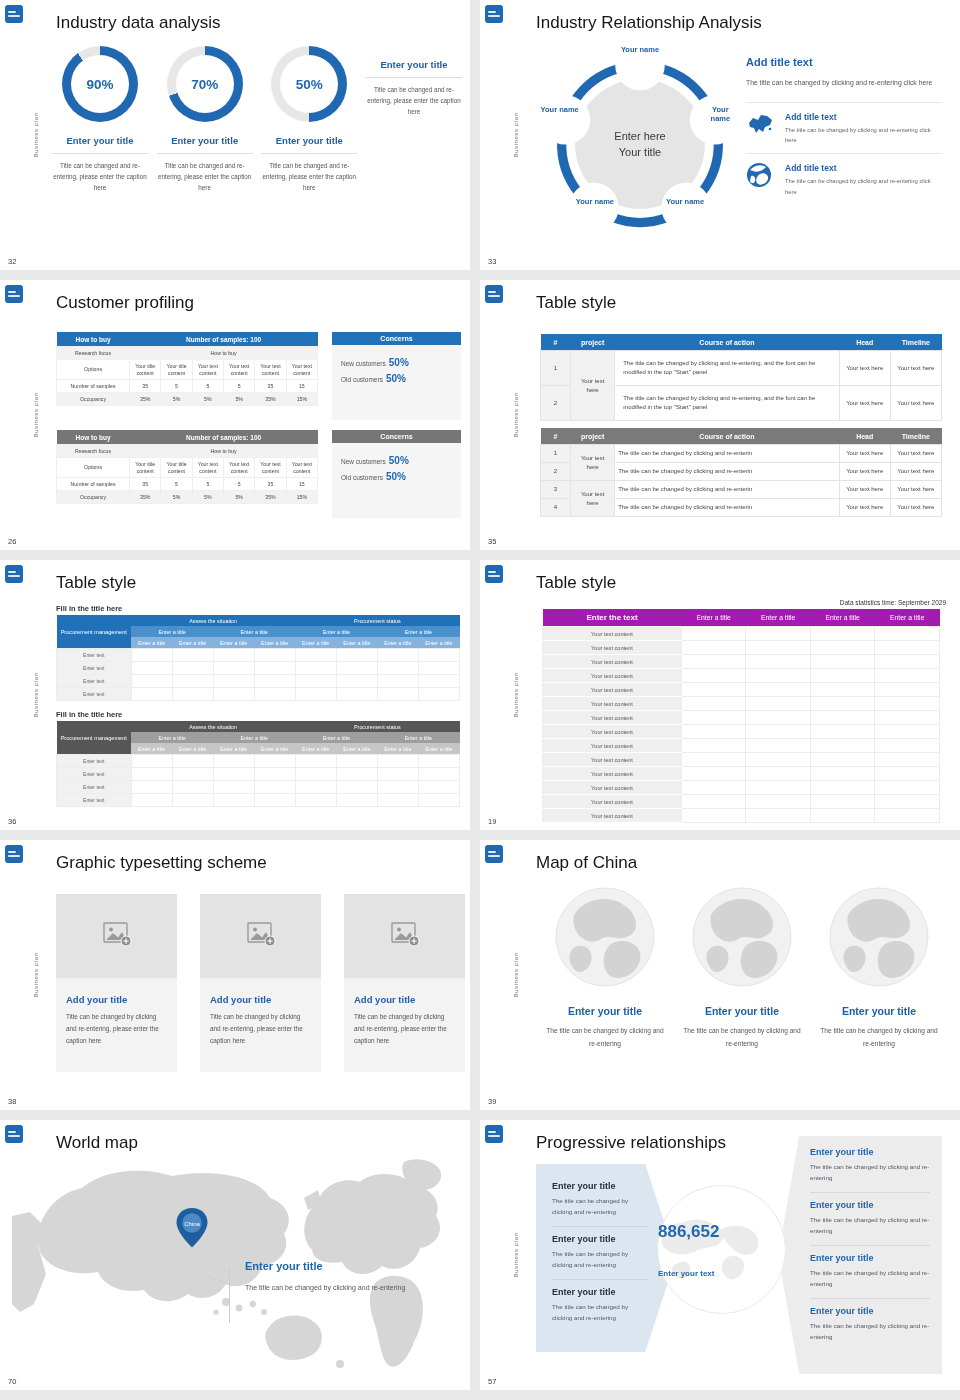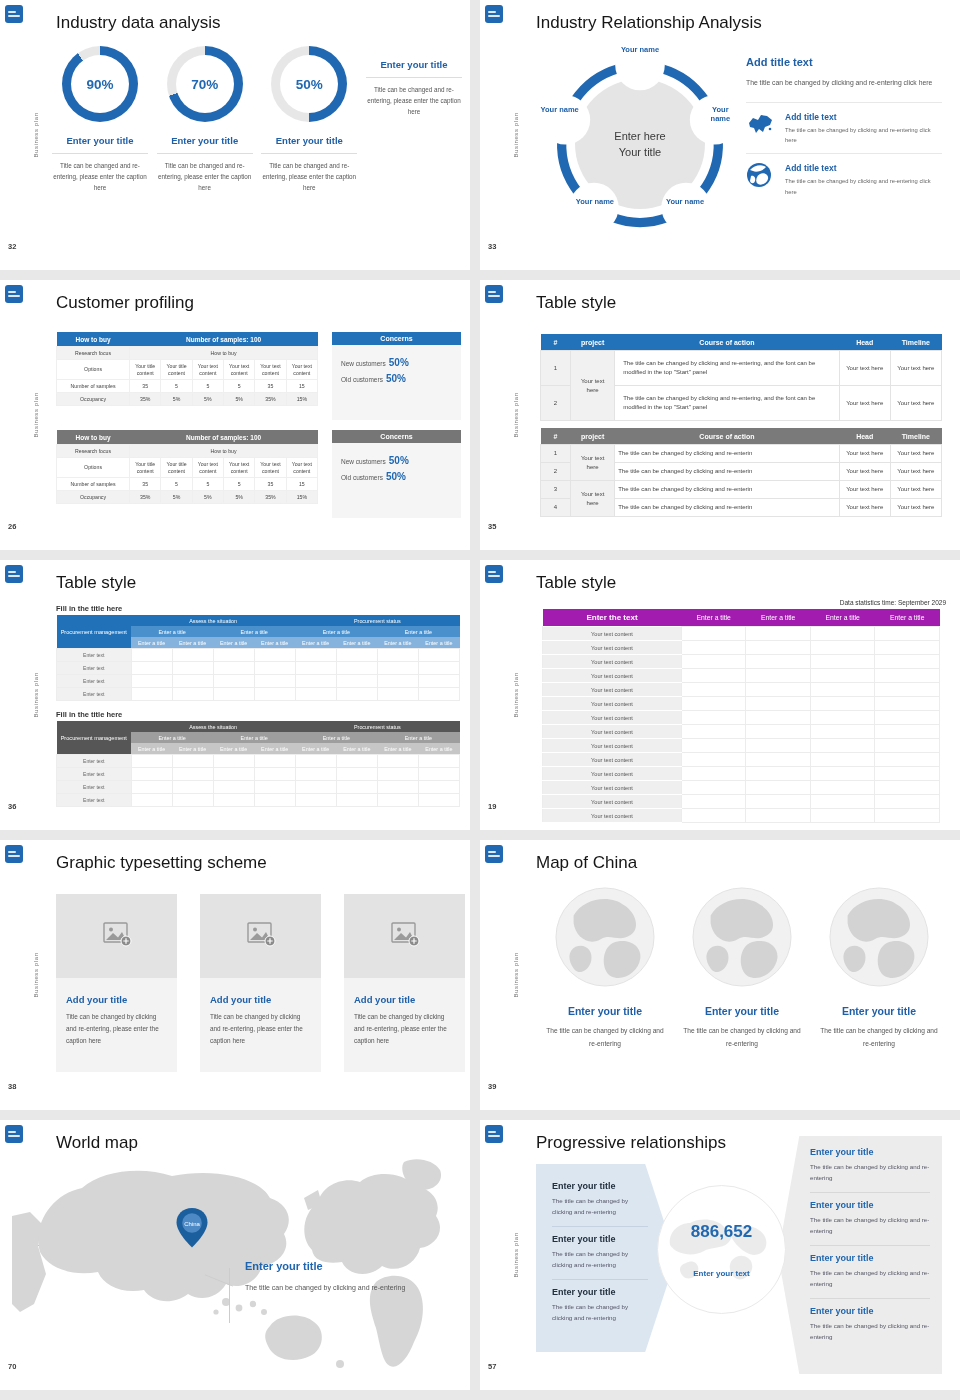--- a/index.html
+++ b/index.html
@@ -4,21 +4,21 @@
 <style>
   html,body{margin:0;padding:0;background:#e8e8e8;font-family:"Liberation Sans",sans-serif;}
   .grid{width:960px;display:grid;grid-template-columns:470px 480px;grid-auto-rows:270px;gap:10px;padding-bottom:10px;}
   .slide{background:#fff;position:relative;overflow:hidden;}
   
   .logo{position:absolute;top:5px;left:5px;width:18px;height:18px;background:#2068b1;border-radius:3px;display:flex;flex-direction:column;justify-content:center;gap:2px;padding:0 3px;box-sizing:border-box;}
   .logo i{display:block;height:2px;background:rgba(255,255,255,.85);border-radius:1px;}
   .logo i:first-child{width:70%;}
   .vtext{position:absolute;left:33px;top:50%;transform:translateY(-50%) rotate(180deg);writing-mode:vertical-rl;font-size:6px;color:#777;letter-spacing:.6px;}
   .stitle{margin:0;position:absolute;top:13px;left:56px;font-size:17px;font-weight:400;color:#161616;}
-  .snum{position:absolute;left:8px;bottom:19px;font-size:7.5px;font-weight:bold;color:#3c3c3c;}
+  .snum{position:absolute;left:8px;bottom:4px;font-size:7.5px;font-weight:normal;color:#3c3c3c;}
   
   .donut-row{position:absolute;left:52px;top:46px;width:410px;display:flex;justify-content:space-between;}
   .donut-col{width:96px;text-align:center;}
   .ring{width:76px;height:76px;margin:0 auto;border-radius:50%;background:conic-gradient(#2068b1 calc(var(--p)*1%),#e7e7e7 0);position:relative;}
   .ring::after{content:"";position:absolute;inset:9px;background:#fff;border-radius:50%;}
   .pct{position:absolute;inset:0;display:flex;align-items:center;justify-content:center;font-size:13.5px;font-weight:bold;color:#2068b1;z-index:1;}
   .dtitle{margin-top:13px;font-size:9.5px;font-weight:bold;color:#1e5fa8;padding-bottom:7px;border-bottom:1px solid #ddd;}
   .dcap{margin-top:6px;font-size:6.3px;color:#555;line-height:1.75;}
   
   .gear{position:absolute;left:62px;top:44px;width:196px;height:200px;}
@@ -103,21 +103,21 @@
   .lpanel{position:absolute;left:56px;top:44px;width:140px;height:188px;background:#dce6f1;clip-path:polygon(0 0,78% 0,100% 50%,78% 100%,0 100%);}
   .litems{padding:10px 0 0 16px;width:96px;}
   .item41{padding:7px 0 8px;border-bottom:1px solid #c5d2e2;}
   .item41:last-child{border-bottom:none;}
   .item41 .it{font-size:9px;font-weight:bold;color:#22303e;}
   .item41 .ib{font-size:6.2px;color:#556;line-height:1.85;margin-top:4px;}
   .rpanel{position:absolute;left:298px;top:16px;width:164px;height:238px;background:#ececec;clip-path:polygon(13% 0,100% 0,100% 100%,13% 100%,0 50%);}
   .ritems{padding:4px 12px 0 32px;}
   .rpanel .item41{border-bottom-color:#d8d8d8;}
   .rpanel .item41 .it{color:#1e64ae;}
-  .ccircle{position:absolute;left:177px;top:65px;width:127px;height:127px;background:#fff;border:1px solid #e9e9e9;border-radius:50%;display:flex;flex-direction:column;align-items:center;justify-content:center;z-index:2;gap:20px;}
+  .ccircle{position:absolute;left:177px;top:65px;width:127px;height:127px;background:#fff;border:1px solid #e9e9e9;border-radius:50%;display:flex;flex-direction:column;justify-content:center;z-index:2;gap:20px;}
   .ccircle svg{position:absolute;opacity:.55;}
   .cnum{font-size:17px;font-weight:bold;color:#2068b1;z-index:1;}
   .clab{font-size:8px;font-weight:bold;color:#2068b1;margin-top:7px;z-index:1;}
 </style>
 </head>
 <body>
 
 <div class="grid">
 
   <section class="slide">

